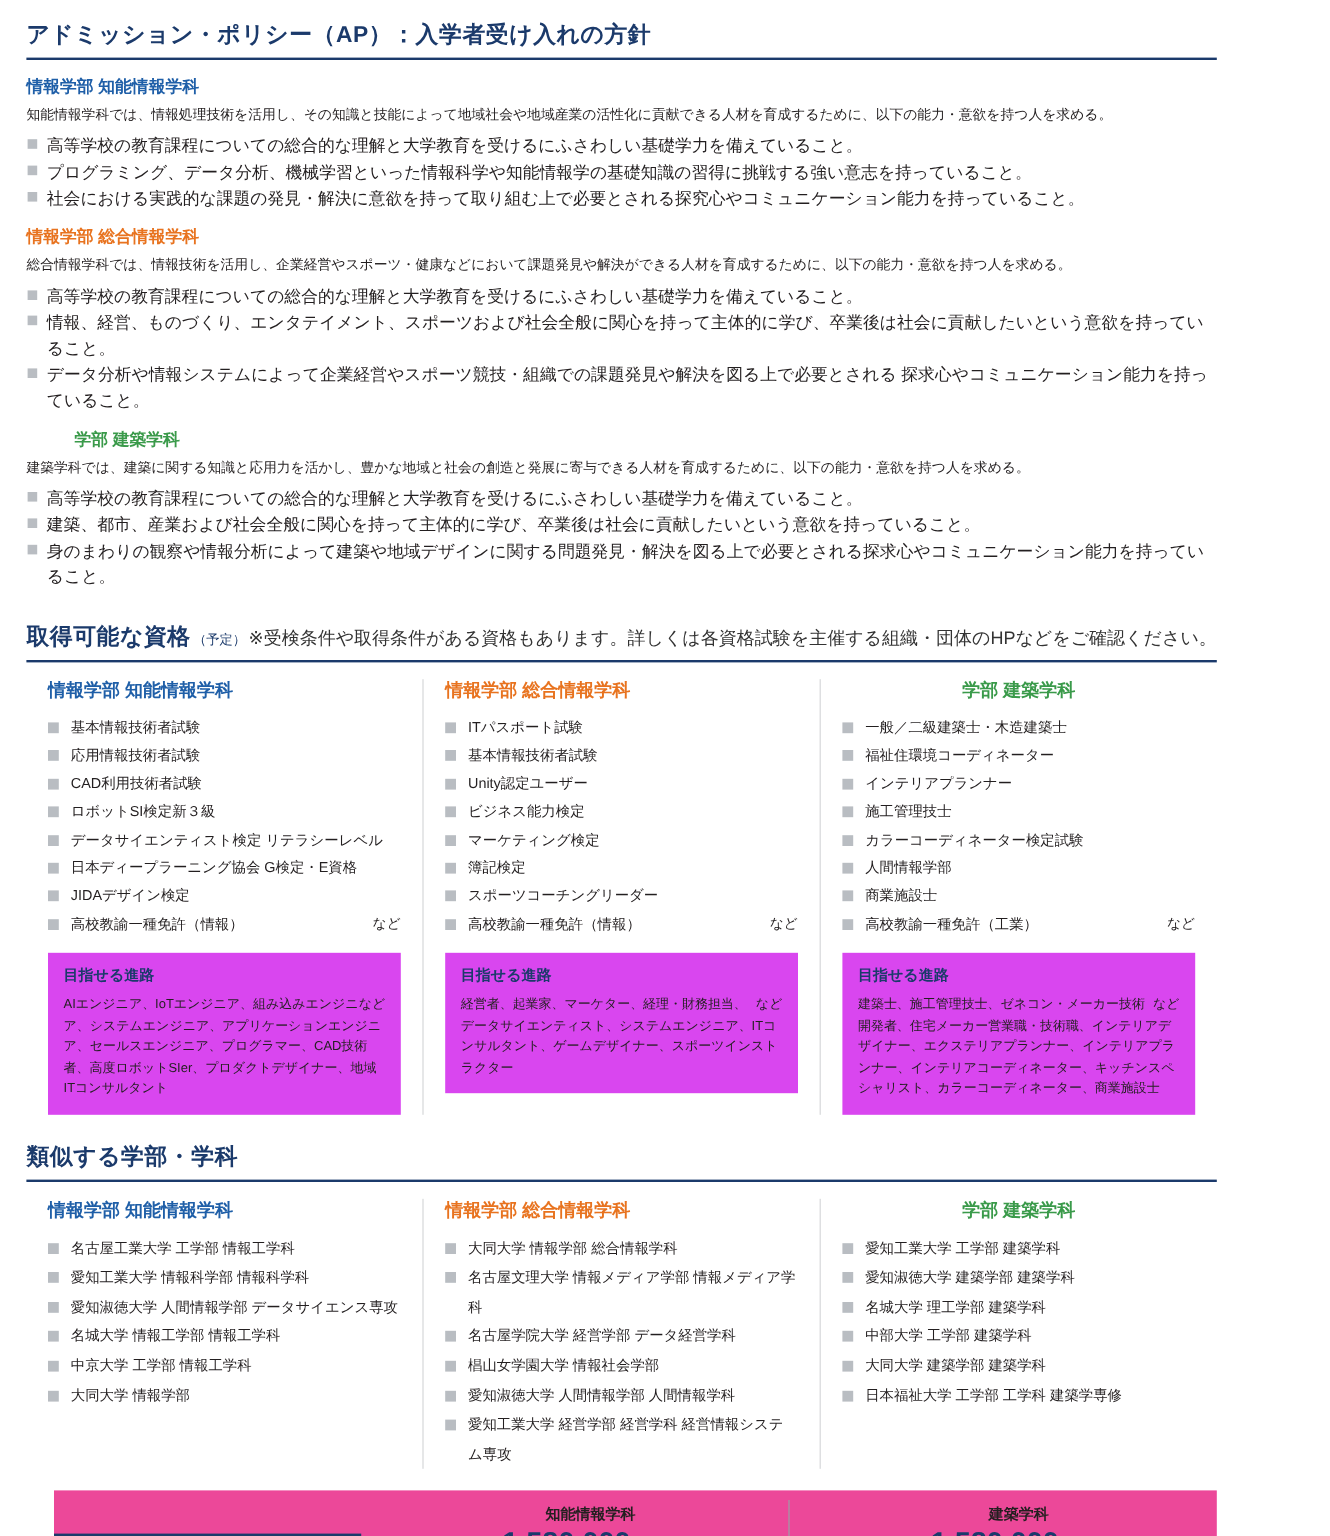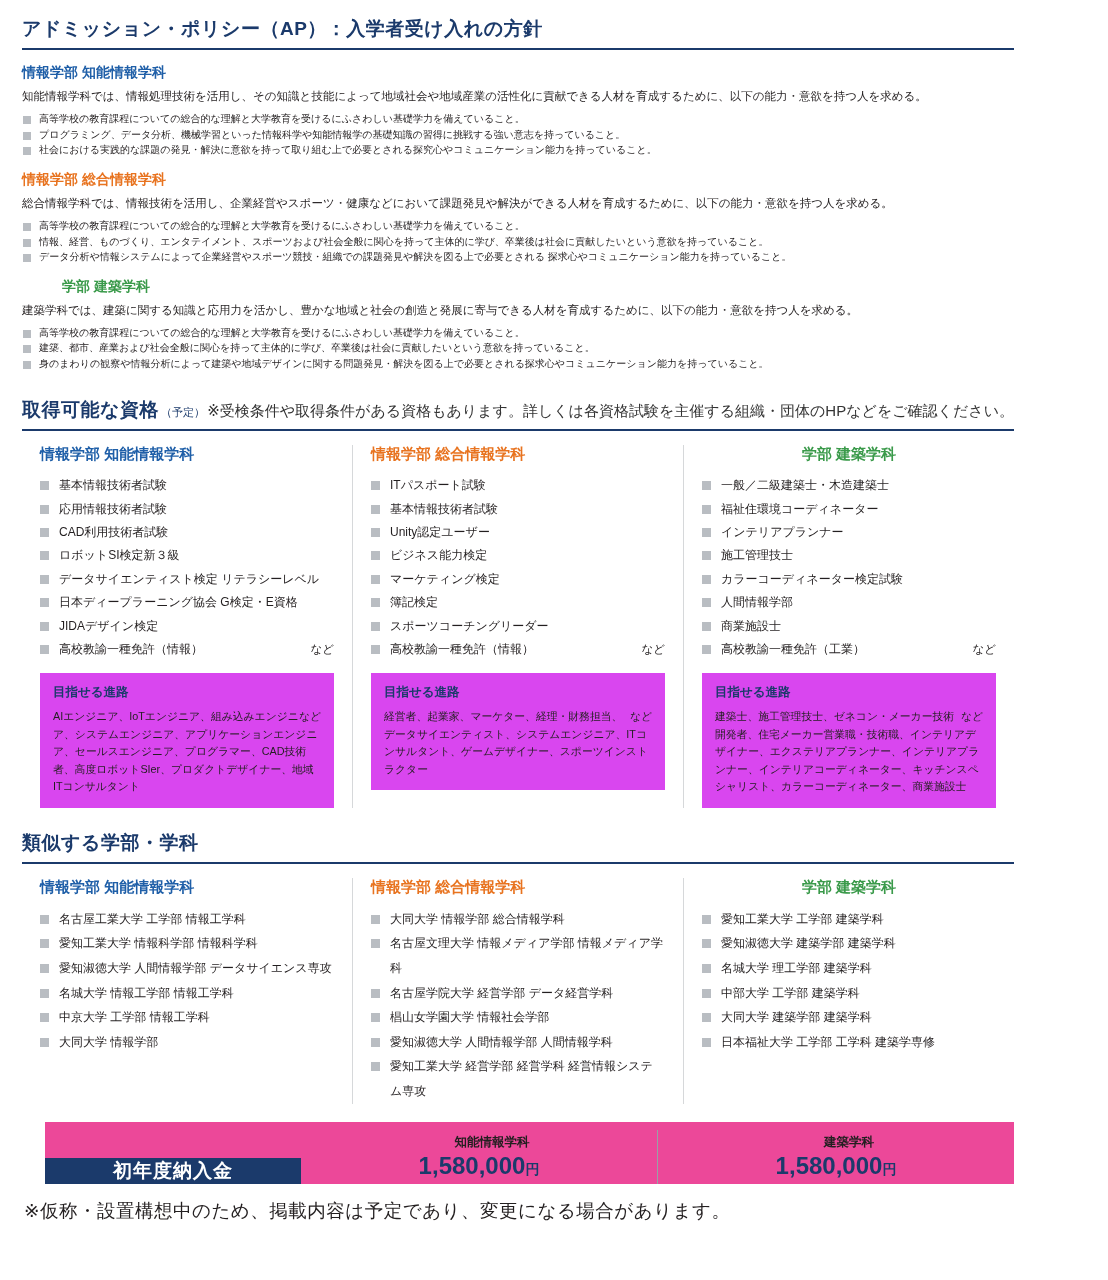--- a/index.html
+++ b/index.html
@@ -57,21 +57,21 @@
   .dept-title.orange { color: #e8731f; }
   .dept-title.green  { color: #3a9a4a; }
   .dept-title.indent { padding-left: 40px; }
   .ap-lead {
     font-size: 11.5px;
     line-height: 1.5;
     margin: 0 0 6px 0;
   }
   .bullet-list { list-style: none; margin: 0; padding: 0; }
   .bullet-list li {
-    font-size: 10px;
+    font-size: 14px;
     line-height: 1.55;
     padding-left: 17px;
     position: relative;
   }
   .bullet-list li::before {
     content: "";
     position: absolute;
     left: 1px;
     top: 5px;
     width: 8px; height: 8px;

